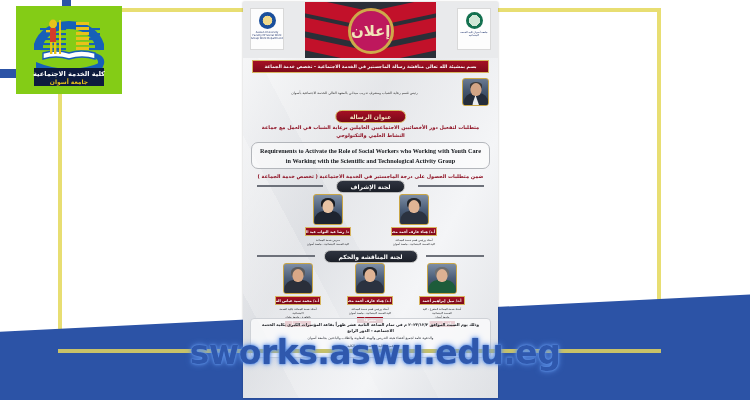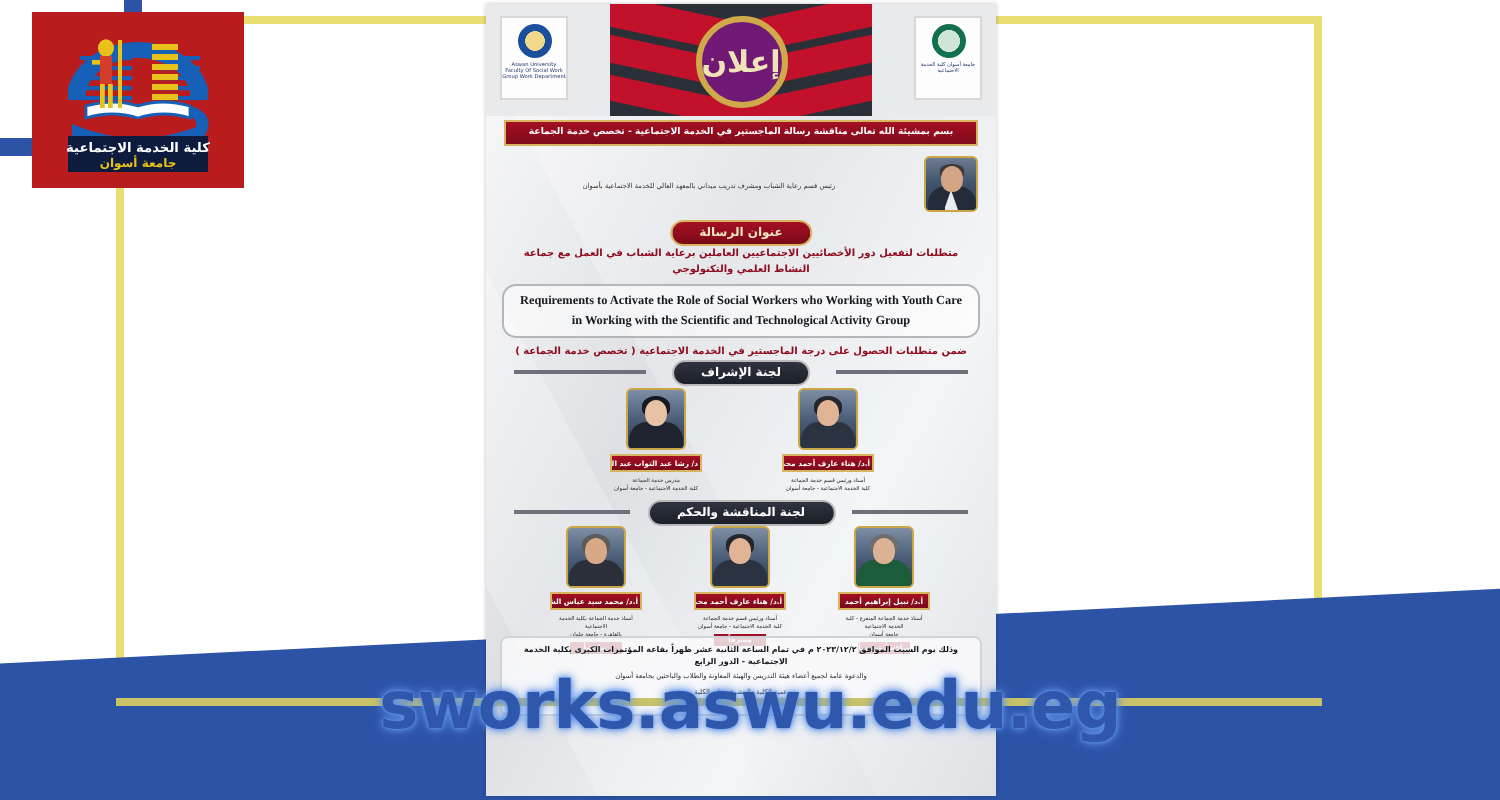--- a/index.html
+++ b/index.html
@@ -42,21 +42,21 @@
     background:#2c53a6;
   }
   #gold-frame-lower {
     position:absolute; left:58px; bottom:47px; right:89px; height:4px;
     background:#c9c268; z-index:6;
   }
 
   
   #faculty-logo {
     position:absolute; left:16px; top:6px; width:106px; height:88px;
-    background:#b91c1c; z-index:5;
+    background:#84cc16; z-index:5;
   }
   #faculty-logo svg { width:100%; height:100%; display:block; }
 
   
   #watermark {
     position:absolute; left:0; right:0; bottom:28px;
     text-align:center; z-index:9;
     font-family:"DejaVu Sans", sans-serif;
     font-weight:bold; font-size:33px; letter-spacing:-0.5px;
     color:#2f58ad;
@@ -90,22 +90,22 @@
   #poster-header .c3 { left:-10px; top:36px;  width:150px; height:13px; transform:skewY(12deg); }
   #poster-header .c4 { right:-10px; top:-4px; width:150px; height:16px; transform:skewY(-12deg); }
   #poster-header .c5 { right:-10px; top:16px; width:150px; height:14px; transform:skewY(-12deg); }
   #poster-header .c6 { right:-10px; top:36px; width:150px; height:13px; transform:skewY(-12deg); }
   #poster-header .grey-l { position:absolute; left:0; top:0; width:62px; height:100%; background:#e9eaec; }
   #poster-header .grey-r { position:absolute; right:0; top:0; width:62px; height:100%; background:#e9eaec; }
 
   #announce-badge {
     position:absolute; left:50%; top:6px; transform:translateX(-50%);
     width:46px; height:46px; border-radius:50%;
-    background:#701a75; border:3px solid #cfa94a;
-    display:flex; align-items:center; justify-content:center;
+    background:#be185d; border:3px solid #cfa94a;
+    display:flex; align-items:center; justify-content:flex-end;
     z-index:4;
   }
   #announce-badge span {
     color:#f1e3b8; font-size:15px; font-weight:bold; direction:rtl;
     font-family:"DejaVu Sans", sans-serif;
   }
 
   .hdr-logo {
     position:absolute; top:6px; width:34px; height:42px;
     background:#fdfdfd; border:1px solid #d8d8d8; z-index:4;

